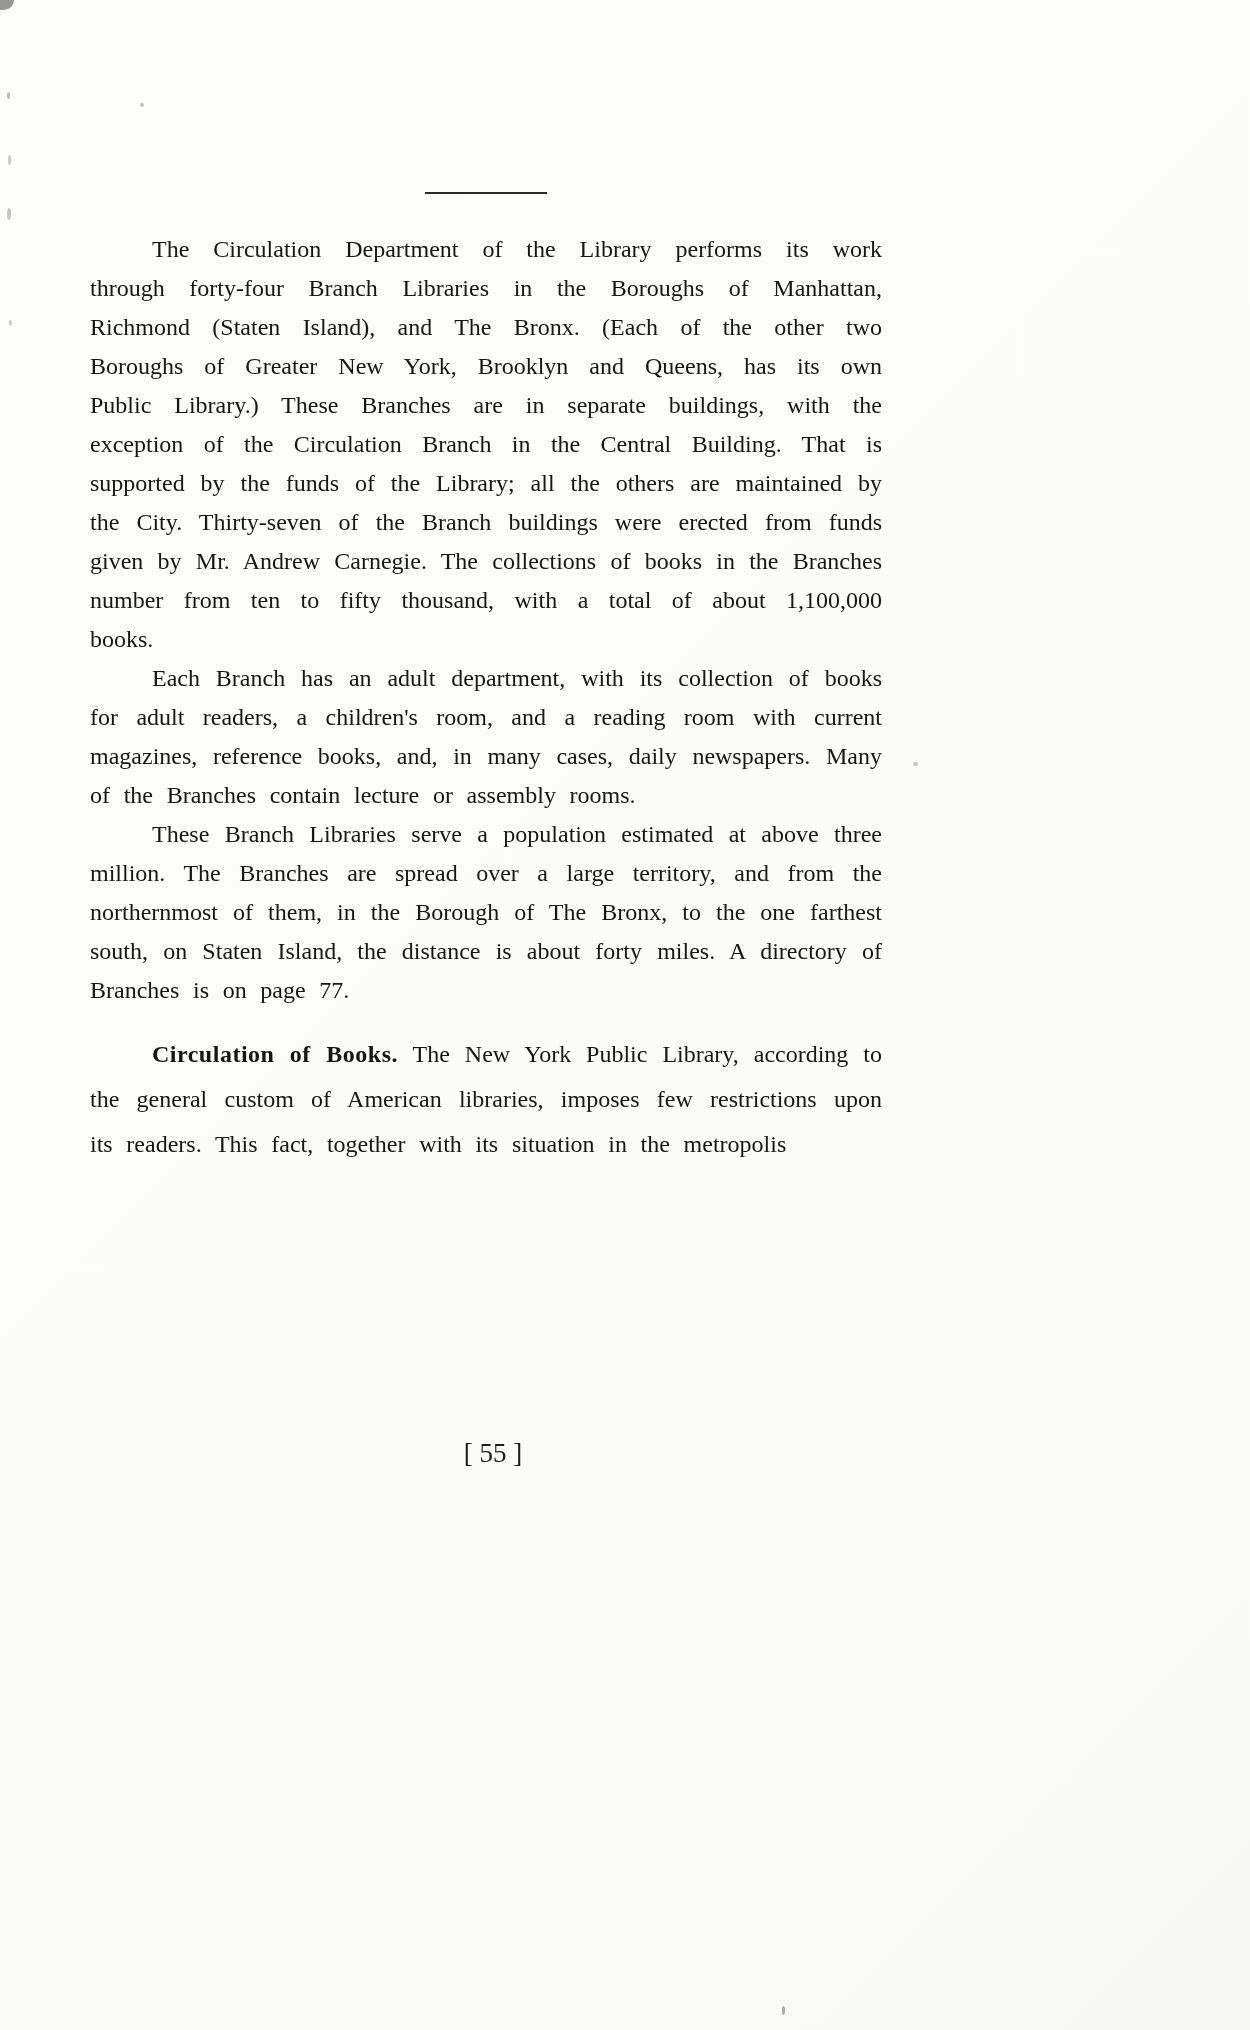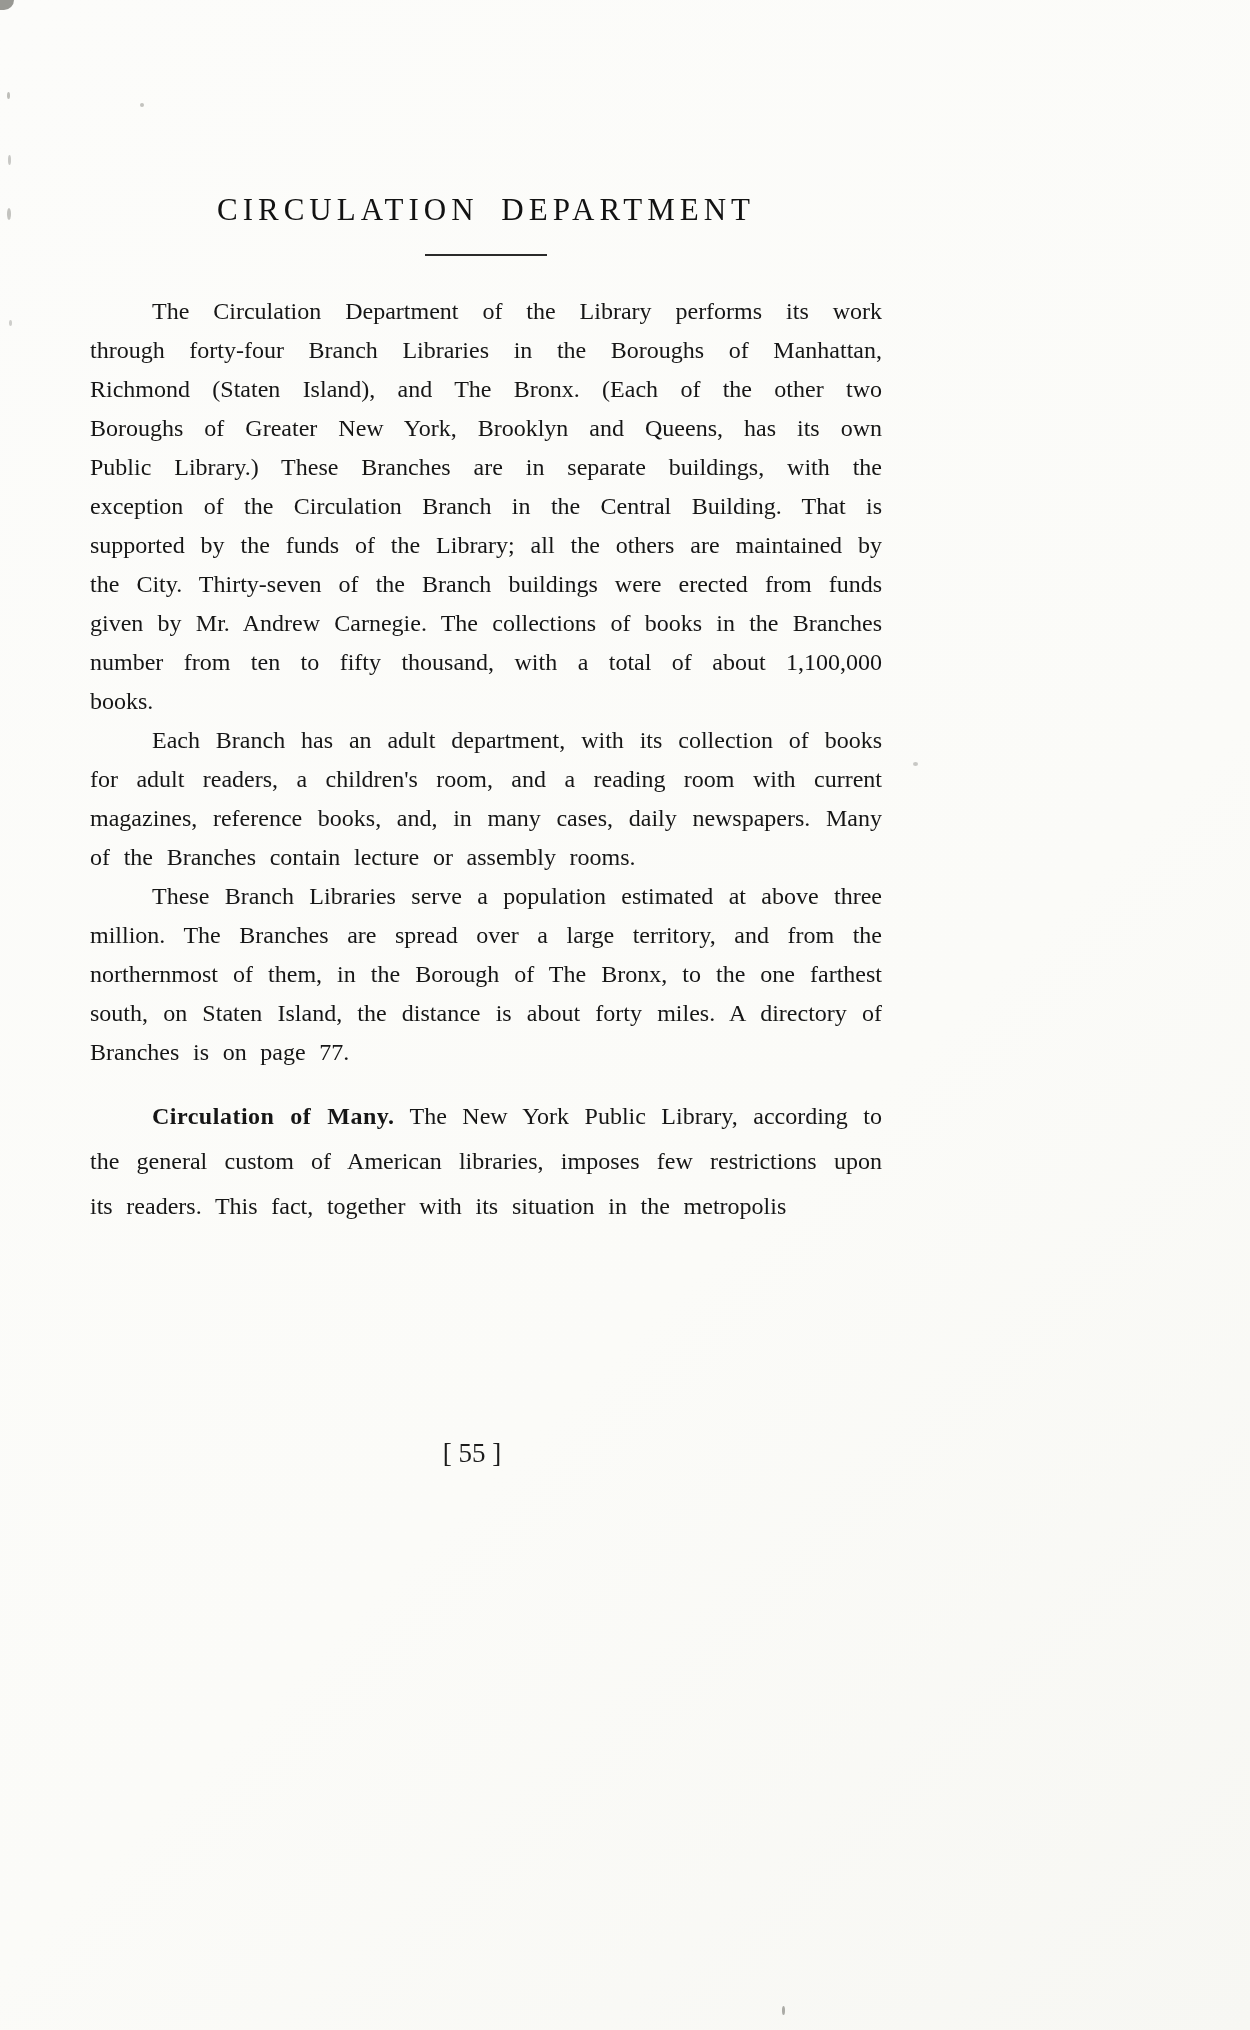--- a/index.html
+++ b/index.html
@@ -50,21 +50,21 @@
   .para.section {
     margin-top: 22px;
     line-height: 45px;
   }
   .section-lead {
     font-weight: 700;
     letter-spacing: 0.5px;
   }
   .page-number {
     position: absolute;
-    left: 76px;
+    left: 97px;
     top: 1438px;
     width: 792px;
     text-align: center;
     font-size: 27px;
     color: #1c1c1c;
   }
   
   .speck {
     position: absolute;
     background: #8a8a84;
@@ -95,32 +95,31 @@
   <div class="speck s1"></div>
   <div class="speck s2"></div>
   <div class="speck s3"></div>
   <div class="speck s4"></div>
   <div class="speck s5"></div>
   <div class="speck s6"></div>
   <div class="speck s7"></div>
 
   <div class="content">
 
-    <h1 class="title">CIRCULATION DEPARTMENT</h1>
 
     <div class="title-rule"></div>
 
     <p class="para indent">The Circulation Department of the Library performs its work through forty-four Branch Libraries in the Boroughs of Manhattan, Richmond (Staten Island), and The Bronx. (Each of the other two Boroughs of Greater New York, Brooklyn and Queens, has its own Public Library.) These Branches are in separate buildings, with the exception of the Circulation Branch in the Central Building. That is supported by the funds of the Library; all the others are maintained by the City. Thirty-seven of the Branch buildings were erected from funds given by Mr. Andrew Carnegie. The collections of books in the Branches number from ten to fifty thousand, with a total of about 1,100,000 books.</p>
 
     <p class="para indent">Each Branch has an adult department, with its collection of books for adult readers, a children's room, and a reading room with current magazines, reference books, and, in many cases, daily newspapers. Many of the Branches contain lecture or assembly rooms.</p>
 
     <p class="para indent">These Branch Libraries serve a population estimated at above three million. The Branches are spread over a large territory, and from the northernmost of them, in the Borough of The Bronx, to the one farthest south, on Staten Island, the distance is about forty miles. A directory of Branches is on page 77.</p>
 
     <p class="para indent section">
-      <b class="section-lead">Circulation of Many.</b>
+      <b class="section-lead">Circulation of Books.</b>
       <span>The New York Public Library, according to the general custom of American libraries, imposes few restrictions upon its readers. This fact, together with its situation in the metropolis</span>
     </p>
 
   </div>
 
   <div class="page-number">[ 55 ]</div>
 
 </div>
 
 </body></html>

